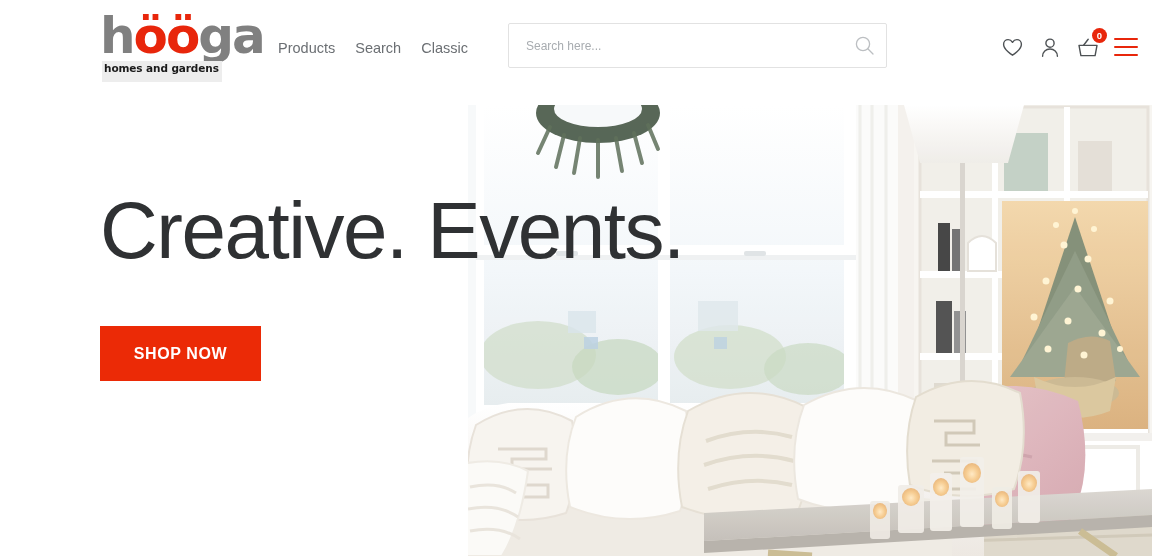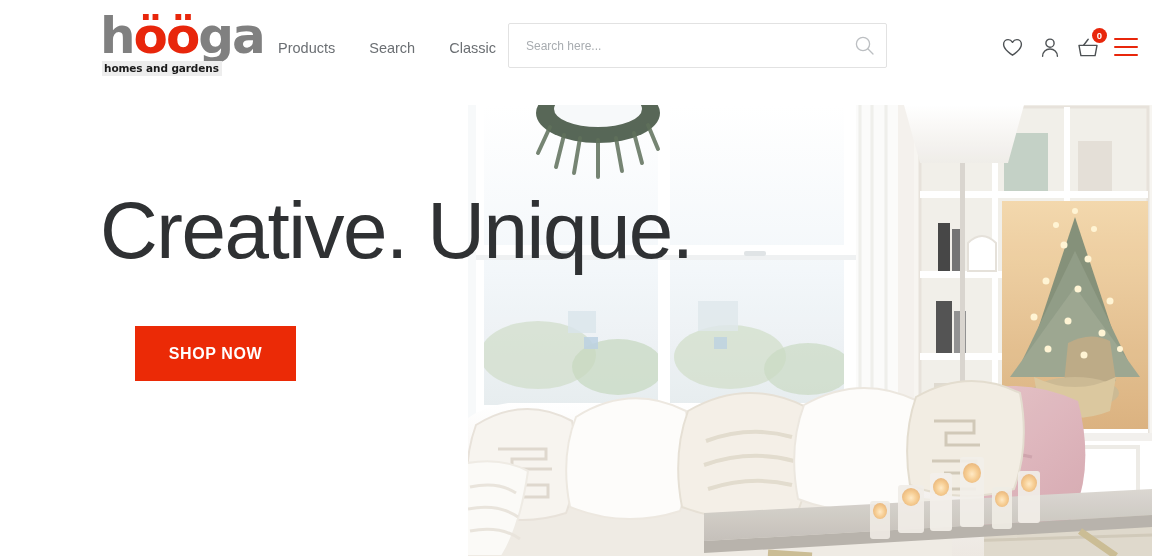--- a/index.html
+++ b/index.html
@@ -57,32 +57,32 @@
   .logo-tag {
     position: absolute;
     left: 2px;
     top: 47px;
     background: #ededed;
     color: #1a1a1a;
     font-family: "DejaVu Sans", sans-serif;
     font-size: 10.5px;
     font-weight: bold;
     letter-spacing: -0.1px;
-    padding: 1px 3px 2px 2px;
+    padding: 1px 3px 8px 2px;
     line-height: 12px;
     white-space: nowrap;
   }
 
   
   .nav {
     position: absolute;
     left: 278px;
     top: 40px;
     display: flex;
-    gap: 34px;
+    gap: 20px;
     align-items: center;
   }
   .nav-link {
     font-size: 14.5px;
     color: #6b6f73;
     text-decoration: none;
     white-space: nowrap;
     cursor: pointer;
   }
 
@@ -211,21 +211,20 @@
     font-family: "Liberation Sans", sans-serif;
     font-size: 16px;
     font-weight: bold;
     letter-spacing: 0.6px;
     padding: 0 30px;
     height: 55px;
     line-height: 55px;
     cursor: pointer;
     text-align: center;
     min-width: 161px;
-    margin-left: 35px;
   }
 </style>
 </head>
 <body>
 
 <div class="page">
 
   <header class="header">
 
     <a class="logo" href="#">
@@ -479,20 +478,20 @@
           <rect x="402" y="396" width="20" height="38" rx="3" fill="#eeeae3" opacity="0.9"></rect>
           <ellipse cx="412" cy="406" rx="7" ry="8" fill="url(#flame)"></ellipse>
         </g>
 
         <rect x="0" y="0" width="684" height="451" fill="#ffffff" opacity="0.06"></rect>
       </svg>
     </div>
 
     <div class="hero-copy">
       <h1 class="hero-title">
-        <span>Creative. Unique.</span>
+        <span>Creative. Events.</span>
       </h1>
       <button class="shop-btn">SHOP NOW</button>
     </div>
 
   </section>
 
 </div>
 
 </body></html>

